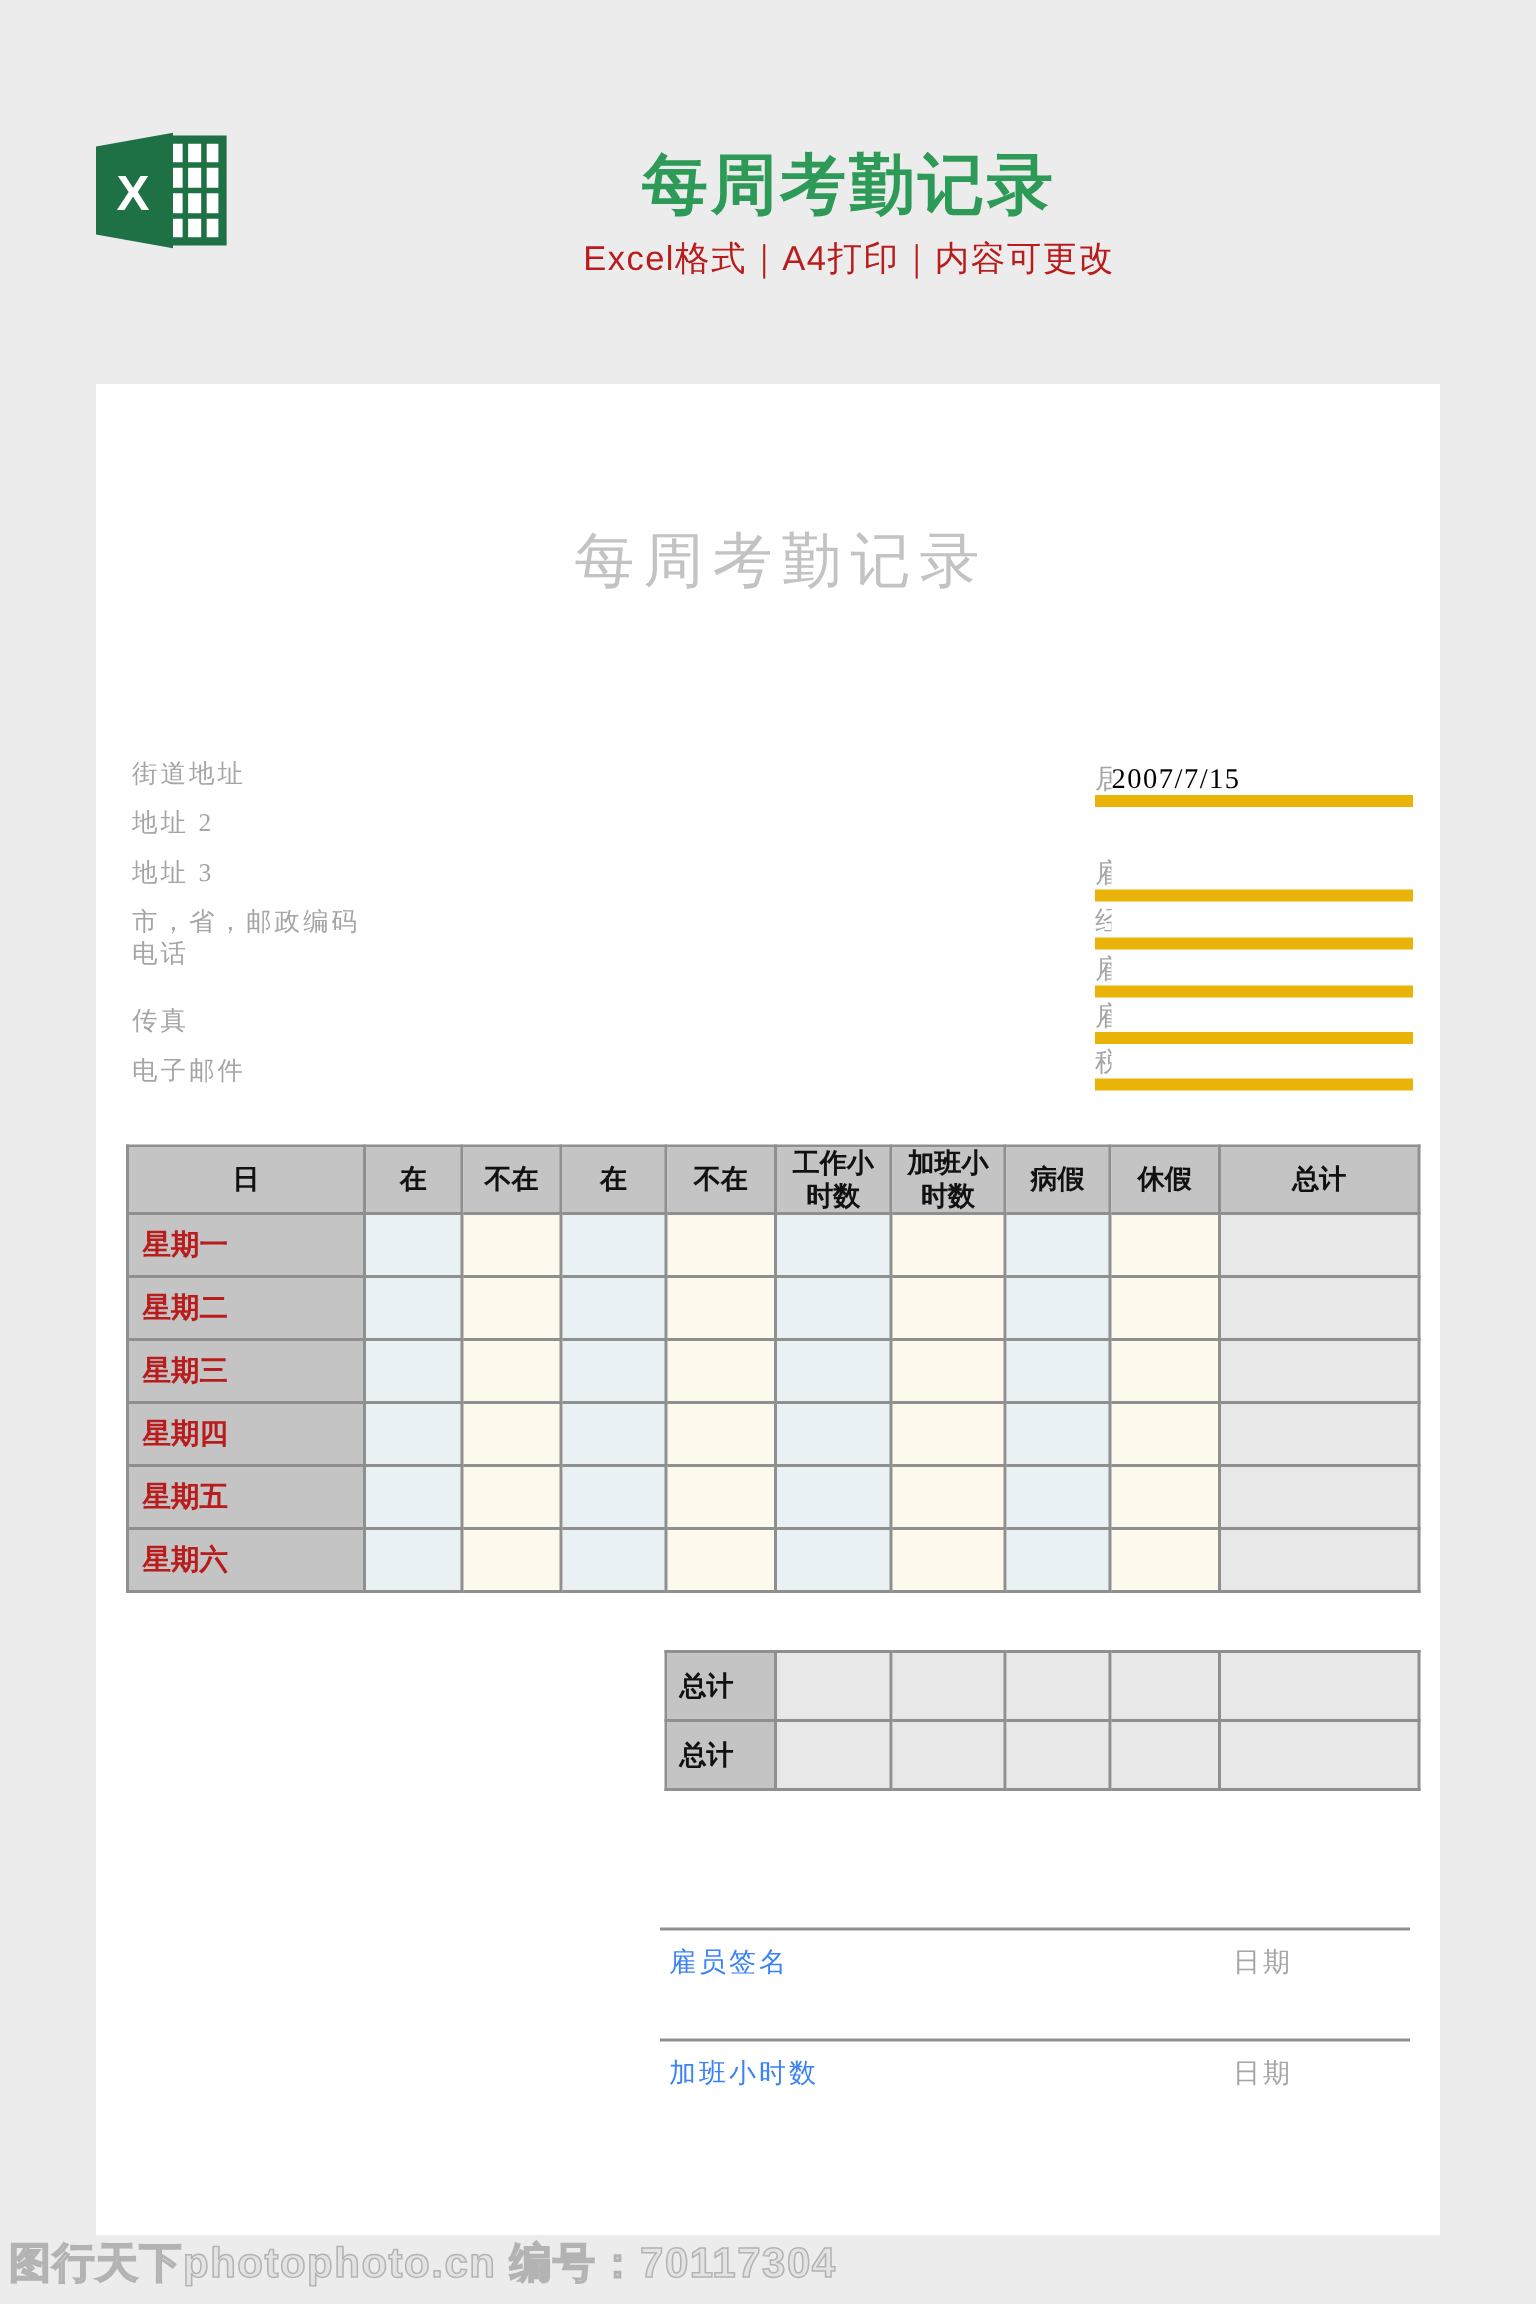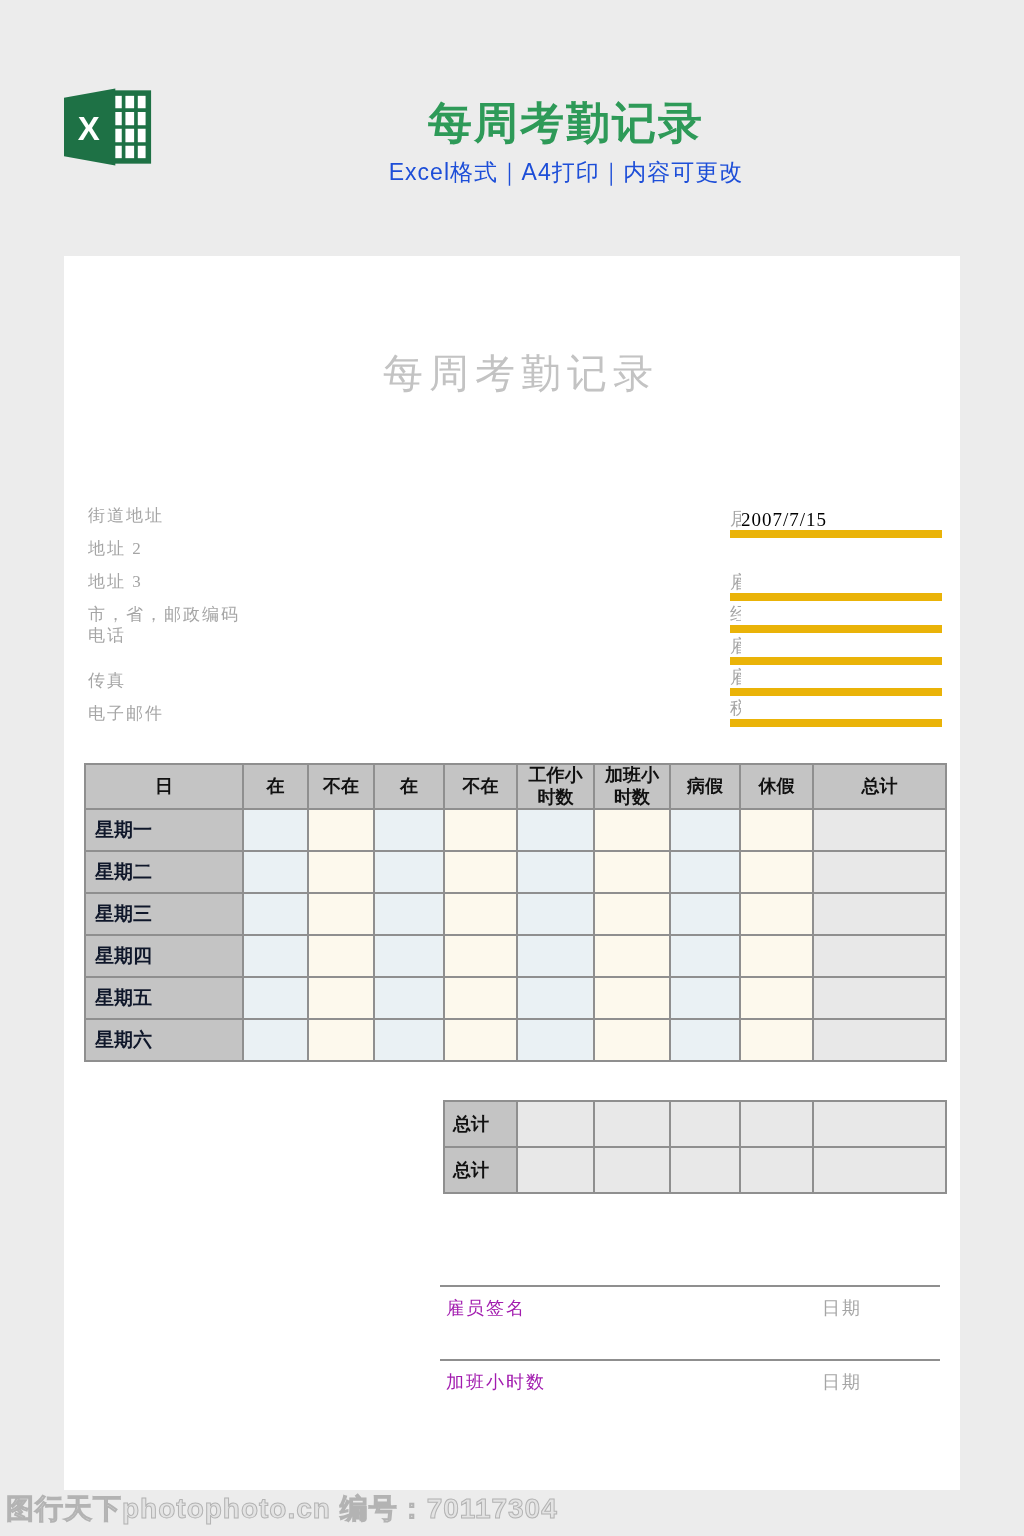--- a/index.html
+++ b/index.html
@@ -4,21 +4,21 @@
 <style>
   html,body{margin:0;padding:0;}
   body{width:1024px;height:1536px;background:#ececec;font-family:"Liberation Sans",sans-serif;}
   .canvas{position:relative;width:1024px;height:1536px;background:#ececec;overflow:hidden;}
 
   
   .brand-icon{position:absolute;left:64px;top:88px;width:88px;height:78px;}
   .main-title{position:absolute;left:110px;top:94px;width:912px;text-align:center;
     font-size:44px;font-weight:bold;color:#2e9a58;letter-spacing:2px;}
   .sub-title{position:absolute;left:110px;top:157px;width:912px;text-align:center;
-    font-size:23px;color:#1d4ed8;letter-spacing:1px;}
+    font-size:23px;color:#b91c1c;letter-spacing:1px;}
 
   
   .page{position:absolute;left:64px;top:256px;width:896px;height:1234px;background:#ffffff;
     font-family:"Liberation Serif","DejaVu Serif",serif;}
   .doc-title{position:absolute;left:0;top:90px;width:100%;text-align:center;
     font-size:40px;color:#c3c3c3;letter-spacing:6px;padding-left:18px;box-sizing:border-box;}
   .company{position:absolute;left:28px;top:152px;font-size:37px;font-weight:bold;color:#000;}
 
   .lfield{position:absolute;left:24px;font-size:17px;color:#a5a5a5;letter-spacing:2px;white-space:nowrap;}
   .rfield{position:absolute;left:666px;width:212px;height:23px;border-bottom:8px solid #eab308;
@@ -29,29 +29,29 @@
   
   table{border-collapse:collapse;table-layout:fixed;}
   .att{position:absolute;left:20px;top:507px;width:861px;}
   .sum{position:absolute;left:379px;top:844px;width:502px;}
   .att td,.att th,.sum td{border:2px solid #8f8f8f;padding:0;overflow:hidden;}
   .att tr{height:42px;}
   .att tr.hrow{height:45px;}
   .sum tr{height:46px;}
   th.hcell{background:#c4c4c4;font-size:18px;font-weight:bold;color:#111;
     text-align:center;line-height:1.18;padding:0 7px;}
-  td.day{background:#c4c4c4;font-size:19px;font-weight:bold;color:#0f172a;padding-left:9px;text-align:left;}
+  td.day{background:#c4c4c4;font-size:19px;font-weight:bold;color:#b91c1c;padding-left:9px;text-align:left;}
   td.lbl{background:#c4c4c4;font-size:18px;font-weight:bold;color:#111;padding-left:8px;text-align:left;}
   td.b{background:#eaf1f4;}
   td.c{background:#fdf9ed;}
   td.g{background:#e8e8e8;}
 
   
   .sigrow{position:absolute;left:376px;width:500px;height:44px;border-top:2px solid #8f8f8f;}
-  .sigrow .siglabel{position:absolute;left:6px;top:9px;font-size:18px;color:#a21caf;letter-spacing:2px;}
+  .sigrow .siglabel{position:absolute;left:6px;top:9px;font-size:18px;color:#3b82f6;letter-spacing:2px;}
   .sigrow .sigdate{position:absolute;left:382px;top:9px;font-size:18px;color:#a5a5a5;letter-spacing:2px;}
 
   
   .footer-mark{position:absolute;left:6px;top:1490px;font-size:28px;font-weight:bold;
     color:#e3e3e3;-webkit-text-stroke:1px #b3b3b3;letter-spacing:1px;
     font-family:"Liberation Sans",sans-serif;}
 </style>
 </head>
 <body>
 

